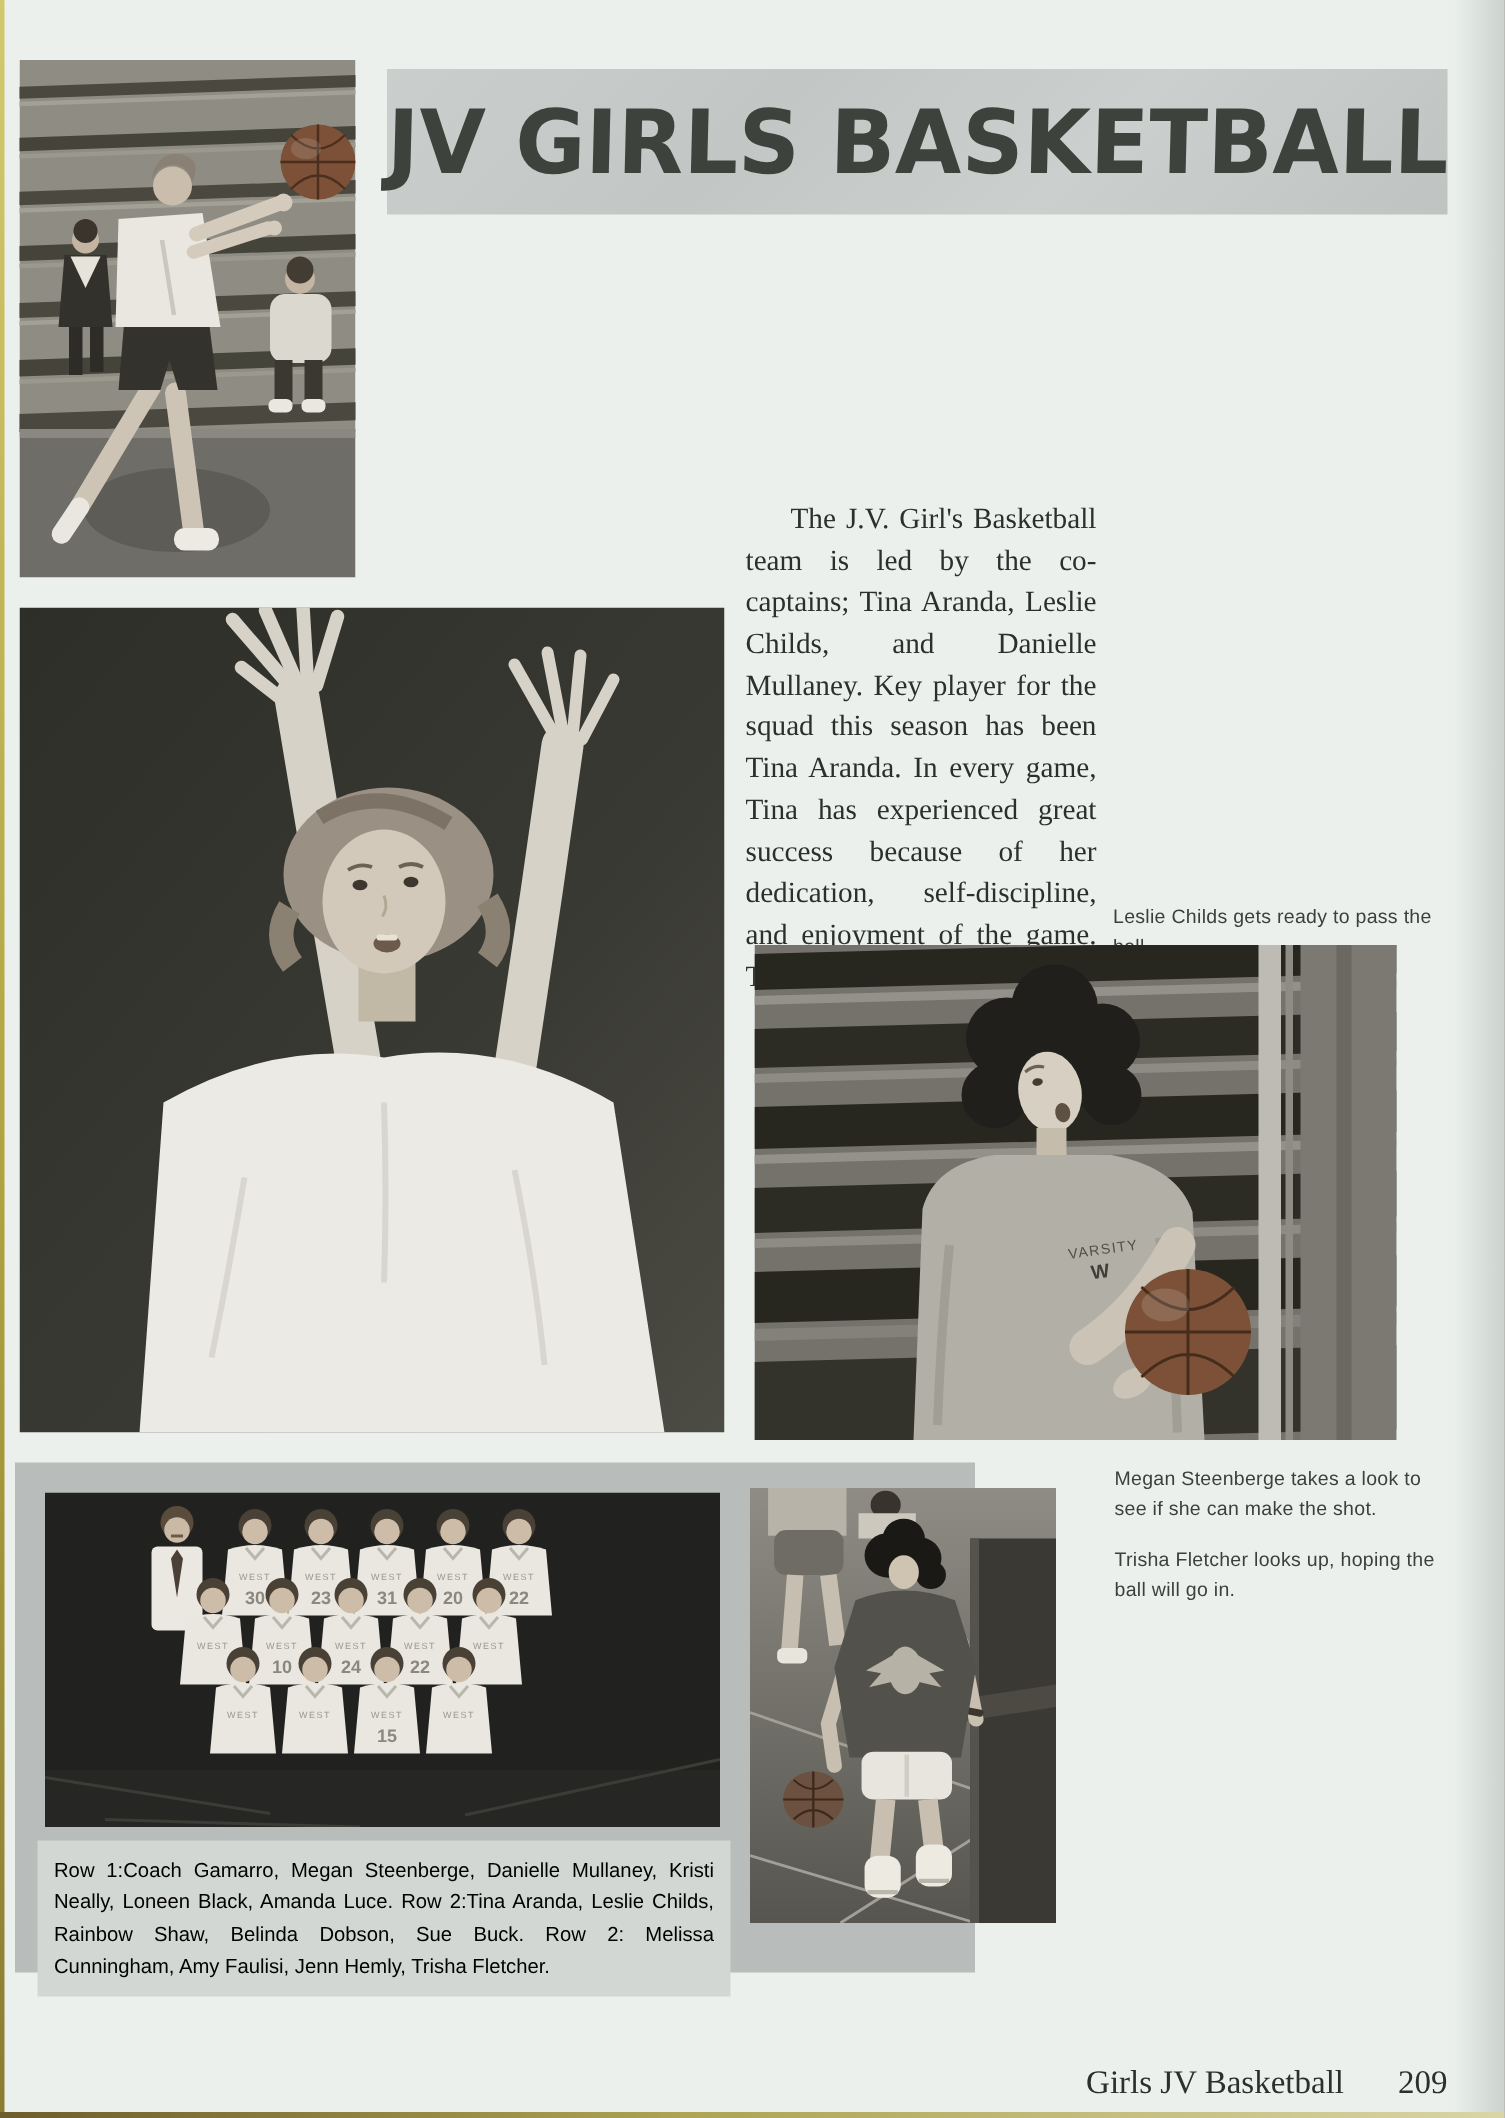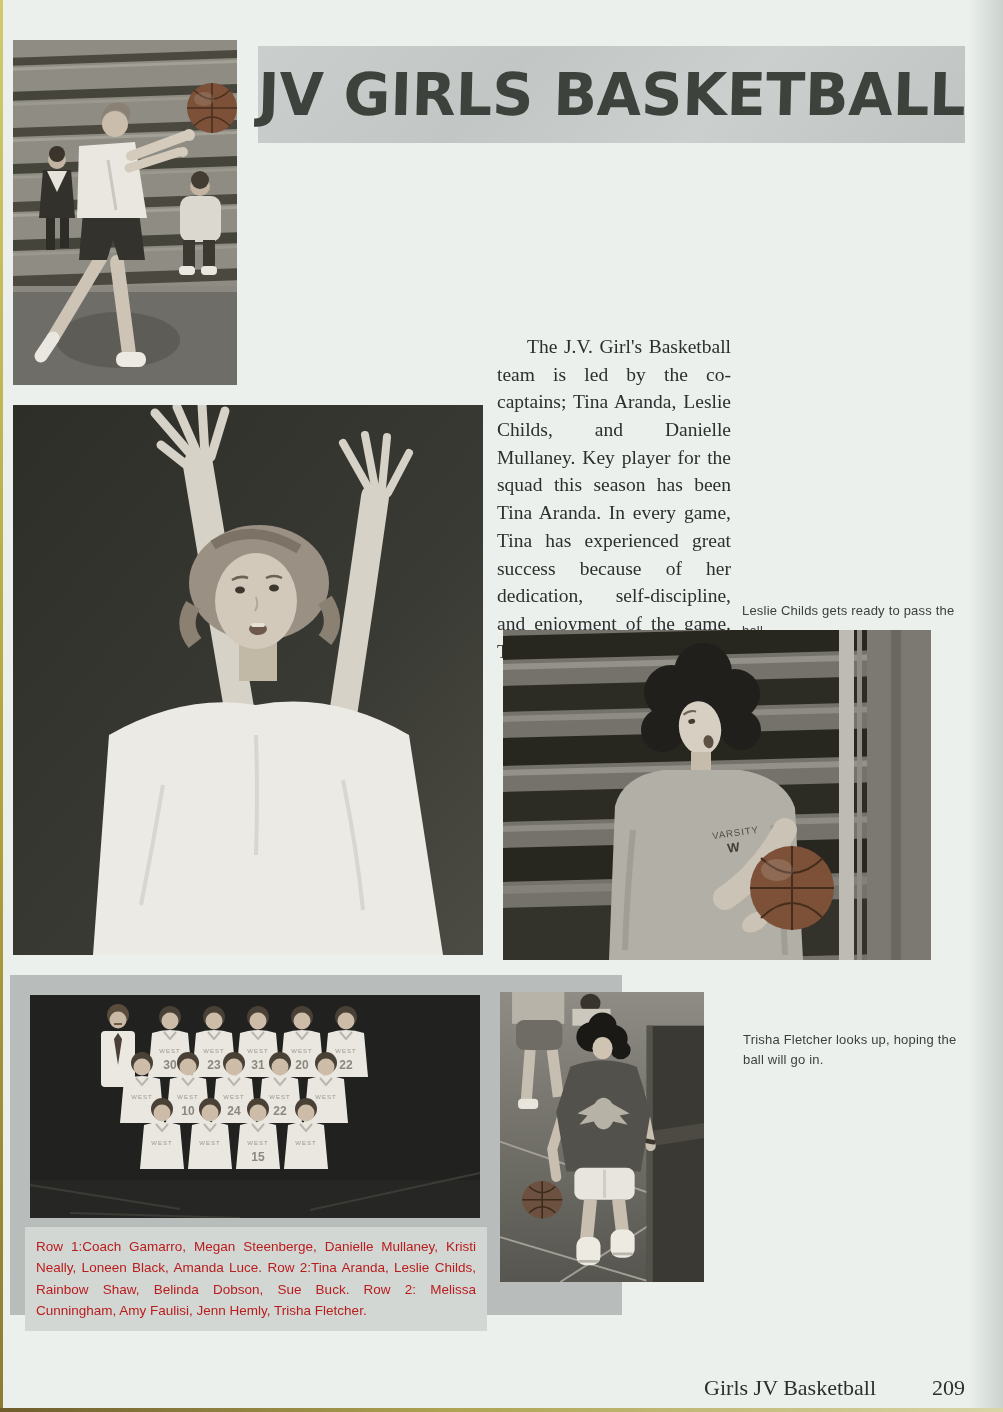--- a/index.html
+++ b/index.html
@@ -28,32 +28,32 @@
   .col1{left:497px;top:333px;width:234px;}
   .col1 p{text-indent:30px;}
   .col2{left:741px;top:333px;width:225px;}
 
   .cap{position:absolute;font-family:"Liberation Sans",sans-serif;font-size:13px;line-height:1.55;
         color:#3b3f3e;letter-spacing:.2px;}
   .cap-leslie{left:742px;top:601px;width:226px;}
   .cap-megan{left:743px;top:976px;width:224px;}
   .cap-trisha{left:743px;top:1030px;width:224px;}
 
-  .panel{position:absolute;left:10px;top:975px;width:612px;height:340px;background:#b8bcba;}
+  .panel{position:absolute;left:10px;top:975px;width:612px;height:340px;background:#b8bcba;padding-left:28px;}
   .photo-team{left:20px;top:20px;width:450px;height:223px;}
   .roster{position:absolute;left:15px;top:252px;width:462px;box-sizing:border-box;
         background:#d3d7d4;padding:9px 11px 10px;font-family:"Liberation Sans",sans-serif;
-        font-size:13.5px;line-height:1.58;color:#b91c1c;text-align:justify;}
+        font-size:13.5px;line-height:1.58;color:#000000;text-align:justify;}
   .photo-dribble{left:490px;top:17px;width:204px;height:290px;}
 
   .photo-passing{left:13px;top:40px;width:224px;height:345px;}
   .photo-reach{left:13px;top:405px;width:470px;height:550px;}
   .photo-varsity{left:503px;top:630px;width:428px;height:330px;}
 
-  .footer{position:absolute;top:1375px;right:38px;display:flex;gap:56px;
+  .footer{position:absolute;top:1375px;right:38px;display:flex;gap:36px;
         font-size:22px;color:#2b302f;}
   svg text{font-family:"Liberation Sans",sans-serif;}
 </style>
 </head>
 <body>
 
 <div class="page">
   <div class="edge-left"></div>
   <div class="edge-right"></div>
 
@@ -366,20 +366,21 @@
           <path d="M78,288 h20 M112,280 h20" stroke="#b9b6ac" stroke-width="3"></path>
         </g>
         <g>
           <circle cx="42" cy="222" r="20" fill="#6d5140"></circle>
           <path d="M22,222 h40 M42,202 v40 M29,208 q13,13 26,0 M29,236 q13,-13 26,0" stroke="#3c291b" stroke-width="1.5" fill="none"></path>
         </g>
       </svg>
     </div>
   </div>
 
+  <div class="cap cap-megan">Megan Steenberge takes a look to see if she can make the shot.</div>
   <div class="cap cap-trisha">Trisha Fletcher looks up, hoping the ball will go in.</div>
 
   <div class="footer">
     <span>Girls JV Basketball</span>
     <span>209</span>
   </div>
 
   <div class="edge-bottom"></div>
 </div>
 

